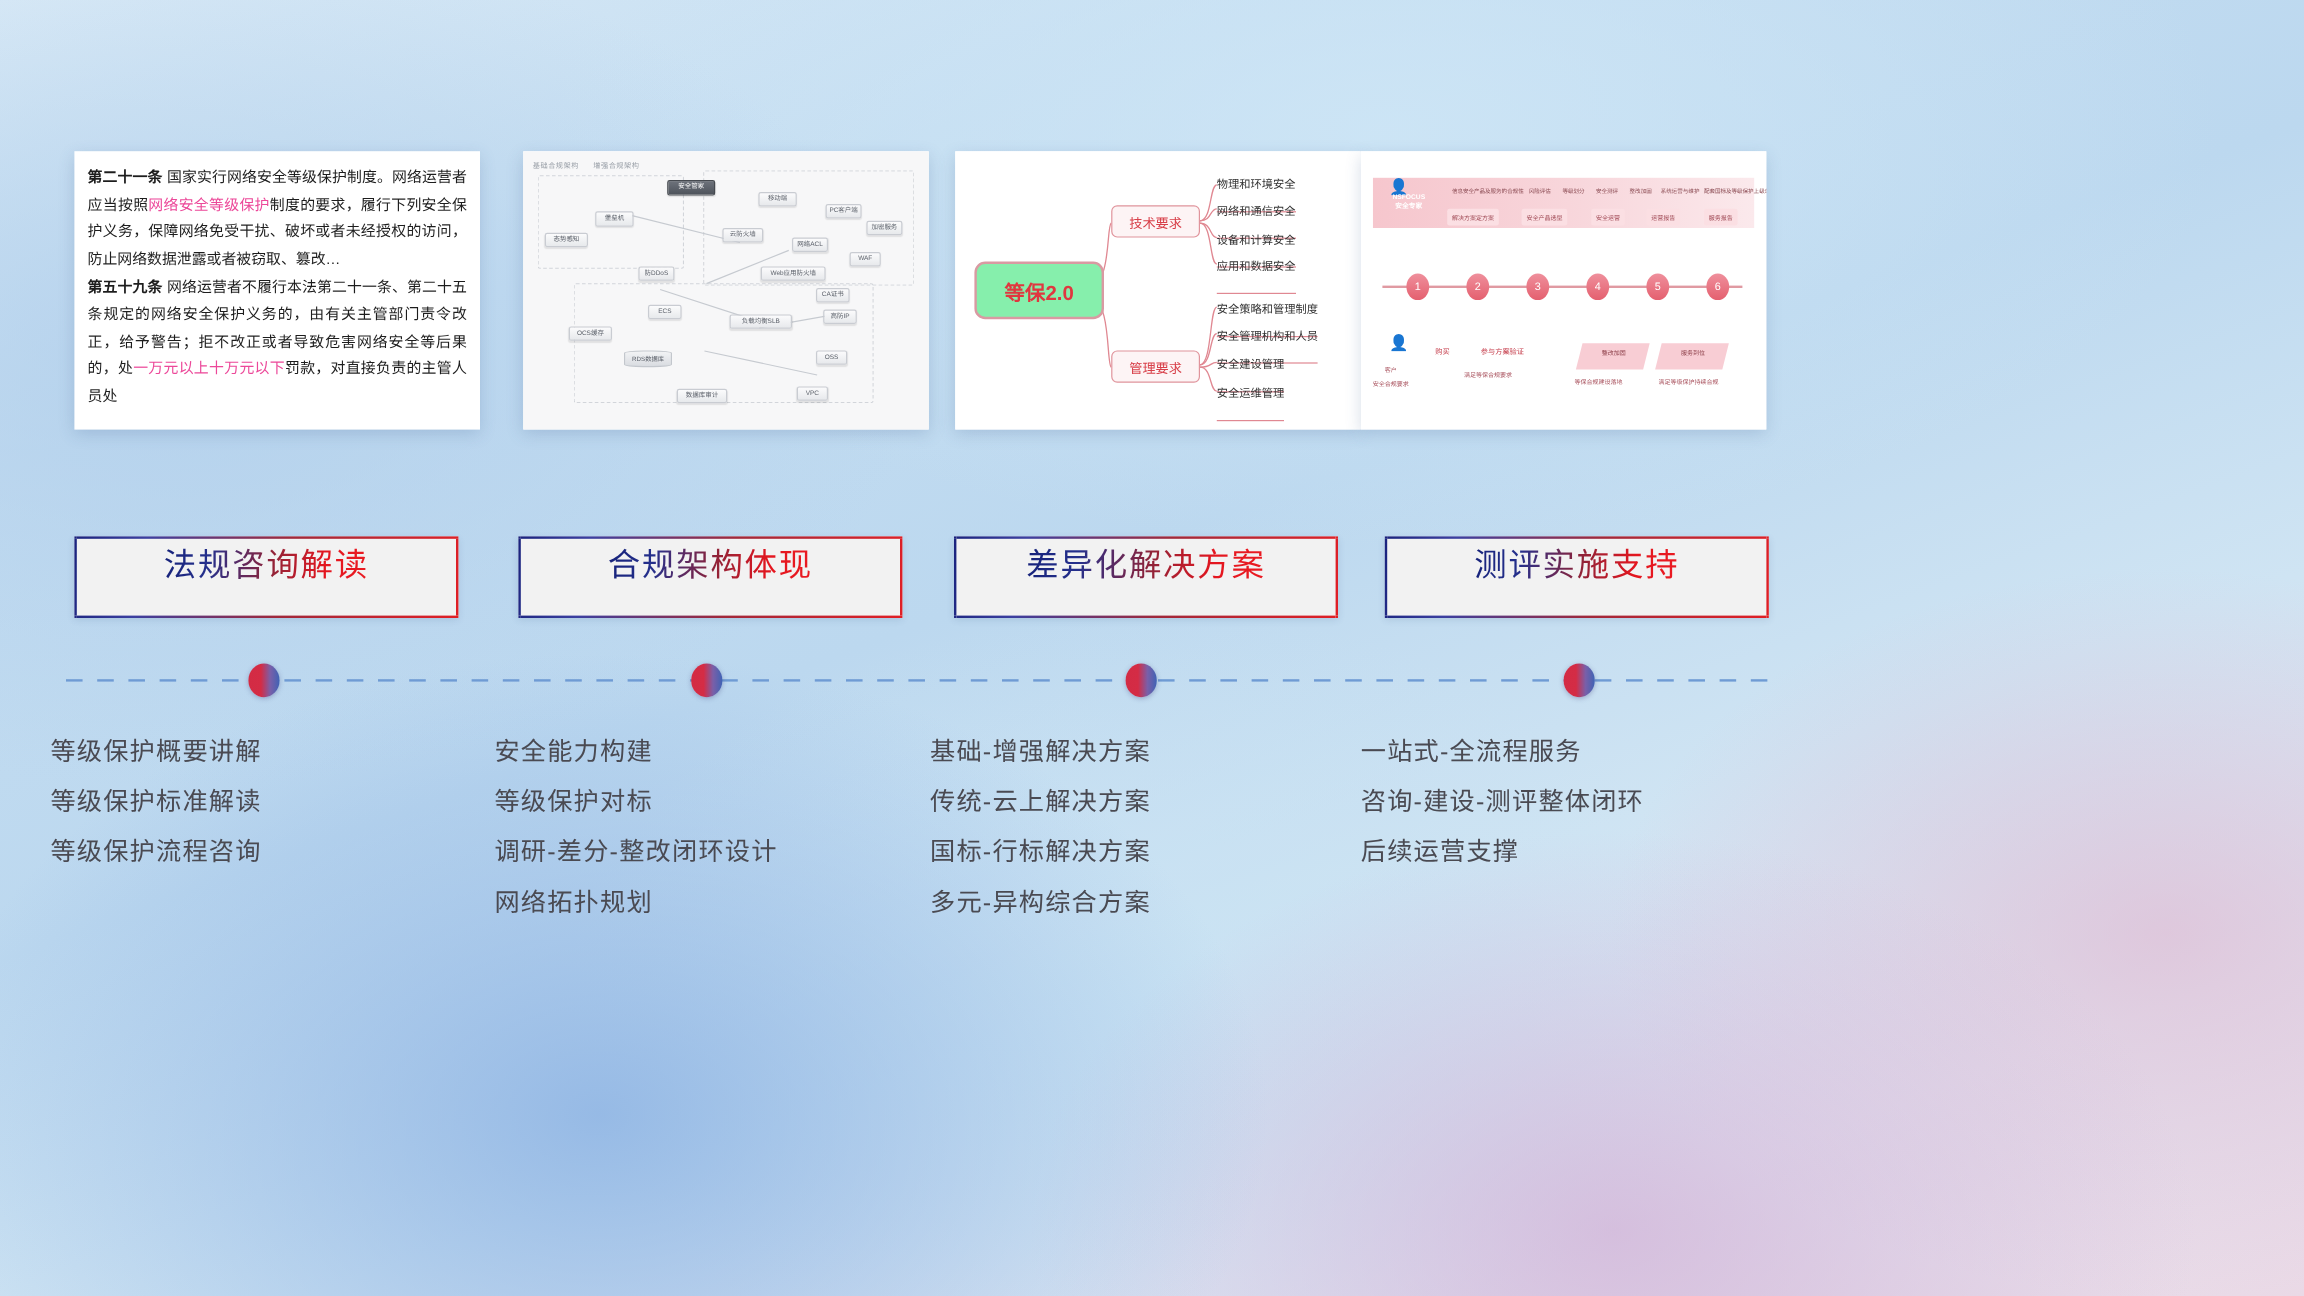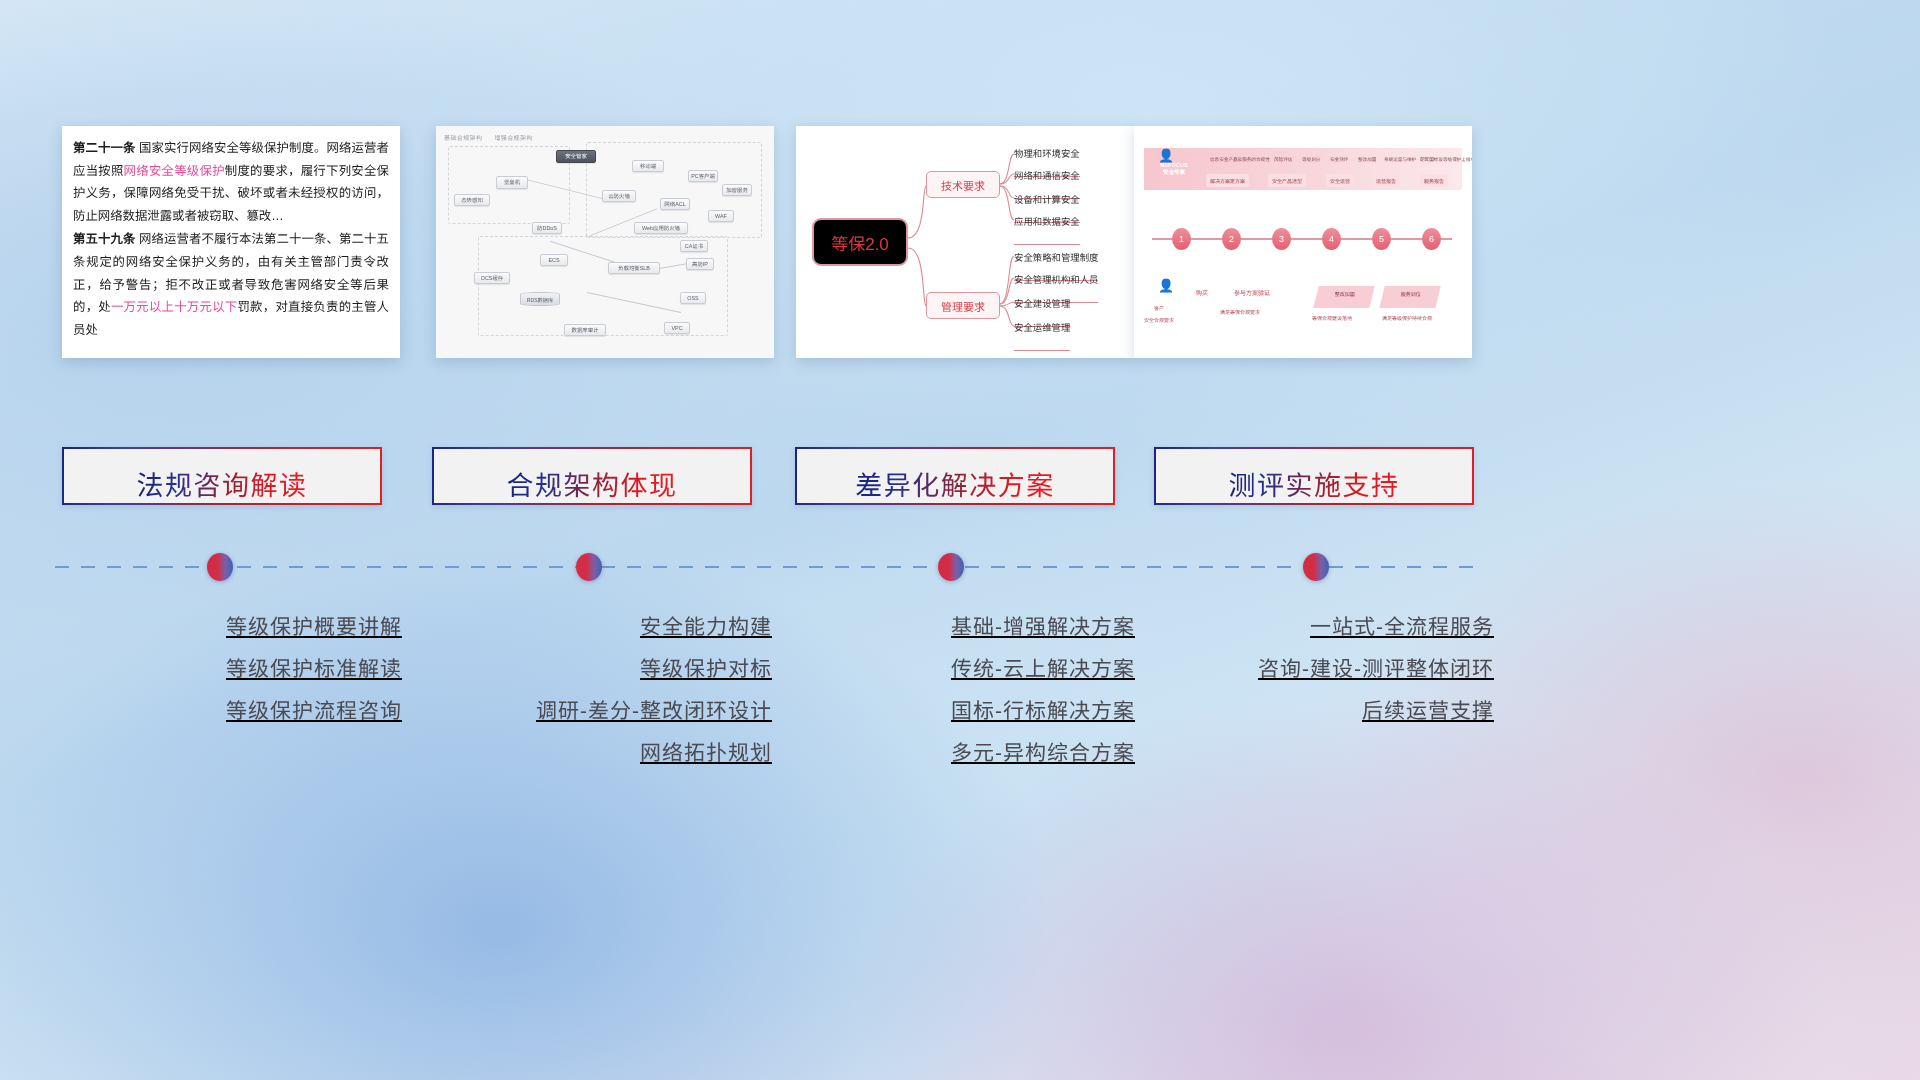--- a/index.html
+++ b/index.html
@@ -95,23 +95,23 @@
     border-radius: 40% / 16%;
     font-size: 5.2px; color: #5d626b;
     display: flex; align-items: center; justify-content: center;
   }
   .arch .conn { position: absolute; background: #c6cad0; }
 
   
   .mm { position: relative; width: 100%; height: 100%; background: #fff; }
   .mm .root {
     position: absolute; left: 16px; top: 92px;
-    width: 96px; height: 48px;
-    background: #000000; border: 2.4px solid #d99aa2; border-radius: 9px;
-    color: #e0373f; font-size: 17px; font-weight: 400;
+    width: 108px; height: 48px;
+    background: #86efac; border: 2.4px solid #d99aa2; border-radius: 9px;
+    color: #e0373f; font-size: 17px; font-weight: 700;
     display: flex; align-items: center; justify-content: center;
   }
   .mm .branch {
     position: absolute; width: 74px; height: 27px;
     background: #fdf4f5; border: 1.3px solid #e0949c; border-radius: 5px;
     color: #d8404a; font-size: 11px;
     display: flex; align-items: center; justify-content: center;
   }
   .mm .b-tech { left: 130px; top: 45px; }
   .mm .b-mgmt { left: 130px; top: 166px; }
@@ -157,25 +157,25 @@
   }
   .rm .para span {
     display: block; transform: skewX(14deg);
     font-size: 5px; color: #8d3f49; text-align: center; padding: 4px 3px; white-space: nowrap;
   }
   .rm .person { position: absolute; color: #e0707d; font-size: 13px; }
 
   
   .headbox {
     position: absolute;
-    height: 58px;
+    height: 68px;
     background: #f2f2f2;
     border: 2px solid;
     border-image: linear-gradient(100deg, #1a237e 0%, #3b3fa0 18%, #a1283a 55%, #e01f26 100%) 1;
-    display: flex; align-items: flex-end; justify-content: center;
+    display: flex; align-items: flex-start; justify-content: center;
     box-shadow: 0 2px 6px rgba(40,70,120,0.14);
   }
   .headbox .txt {
     font-size: 27px;
     font-weight: 500;
     letter-spacing: 1.5px;
     background: linear-gradient(95deg, #16227a 0%, #25308c 22%, #8f2338 52%, #e4161f 78%, #ea1b22 100%);
     -webkit-background-clip: text;
     background-clip: text;
     color: transparent;
@@ -200,21 +200,21 @@
     top: -13px;
     background: linear-gradient(90deg, #d32b44 0%, #d42c45 40%, #7a5fa8 70%, #3f63b5 100%);
     box-shadow: 0 1px 4px rgba(60,60,120,0.35);
   }
   .d1 { left: 152px; }
   .d2 { left: 521px; }
   .d3 { left: 883px; }
   .d4 { left: 1248px; }
 
   
-  .col { position: absolute; top: 606px; width: 360px; text-align: right; text-decoration: underline; }
+  .col { position: absolute; top: 606px; width: 360px; text-align: left; }
   .col .item {
     font-size: 21px;
     color: #4a4a52;
     line-height: 42px;
     letter-spacing: 1px;
     white-space: nowrap;
   }
   .col1 { left: 42px; }
   .col2 { left: 412px; }
   .col3 { left: 775px; }

